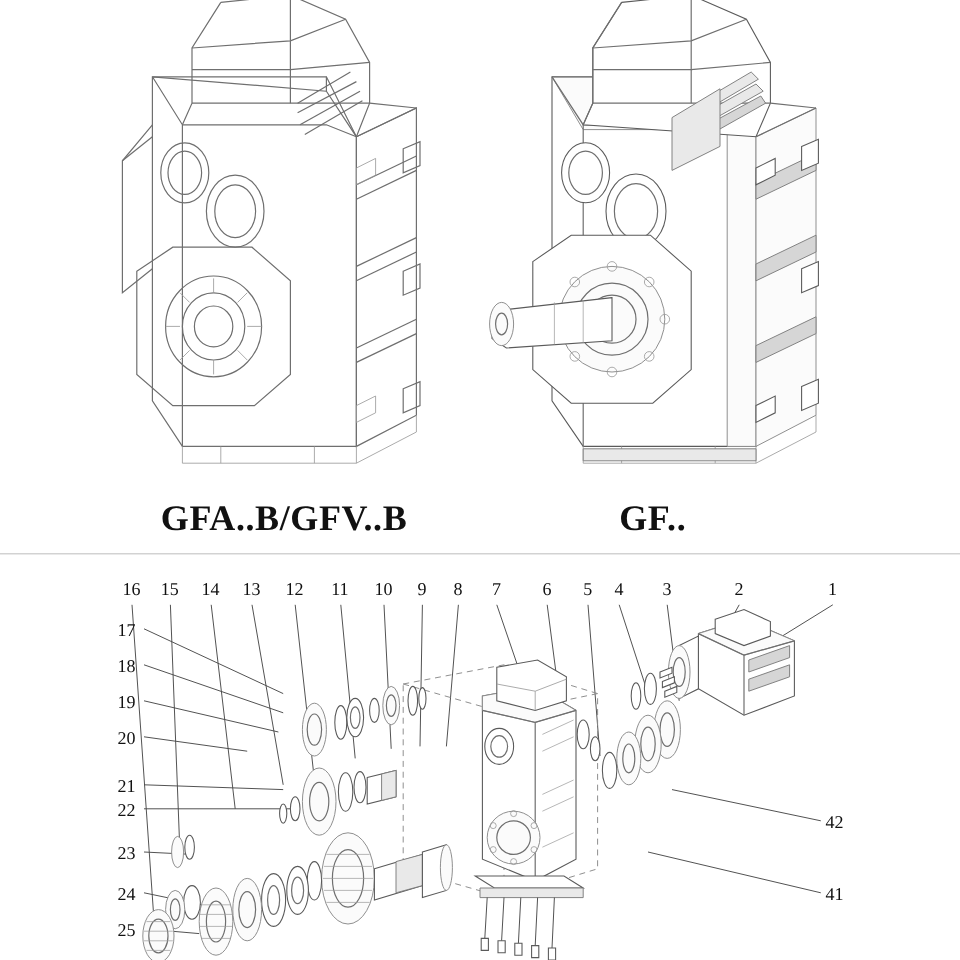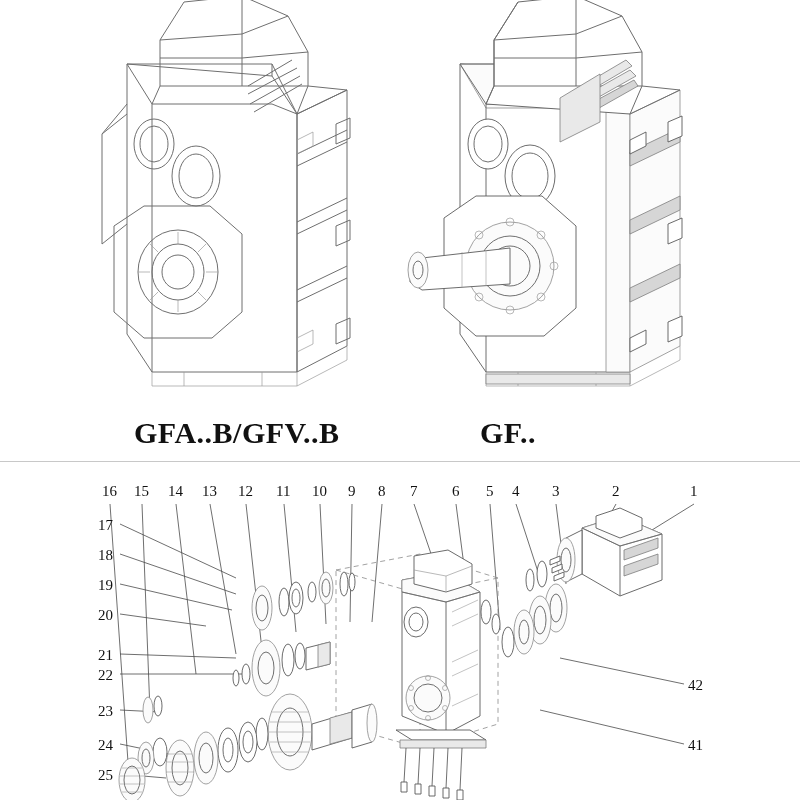--- a/index.html
+++ b/index.html
@@ -49,21 +49,21 @@
     font-size: 30px;
     letter-spacing: 0.5px;
     color: #111111;
     white-space: nowrap;
   }
   #caption-left {
     left: 134px;
     top: 416px;
   }
   #caption-right {
-    left: 480px;
+    left: 516px;
     top: 416px;
   }
 
   .divider {
     position: absolute;
     left: 0;
     top: 461px;
     width: 800px;
     height: 1px;
     background: #c8c8c8;

